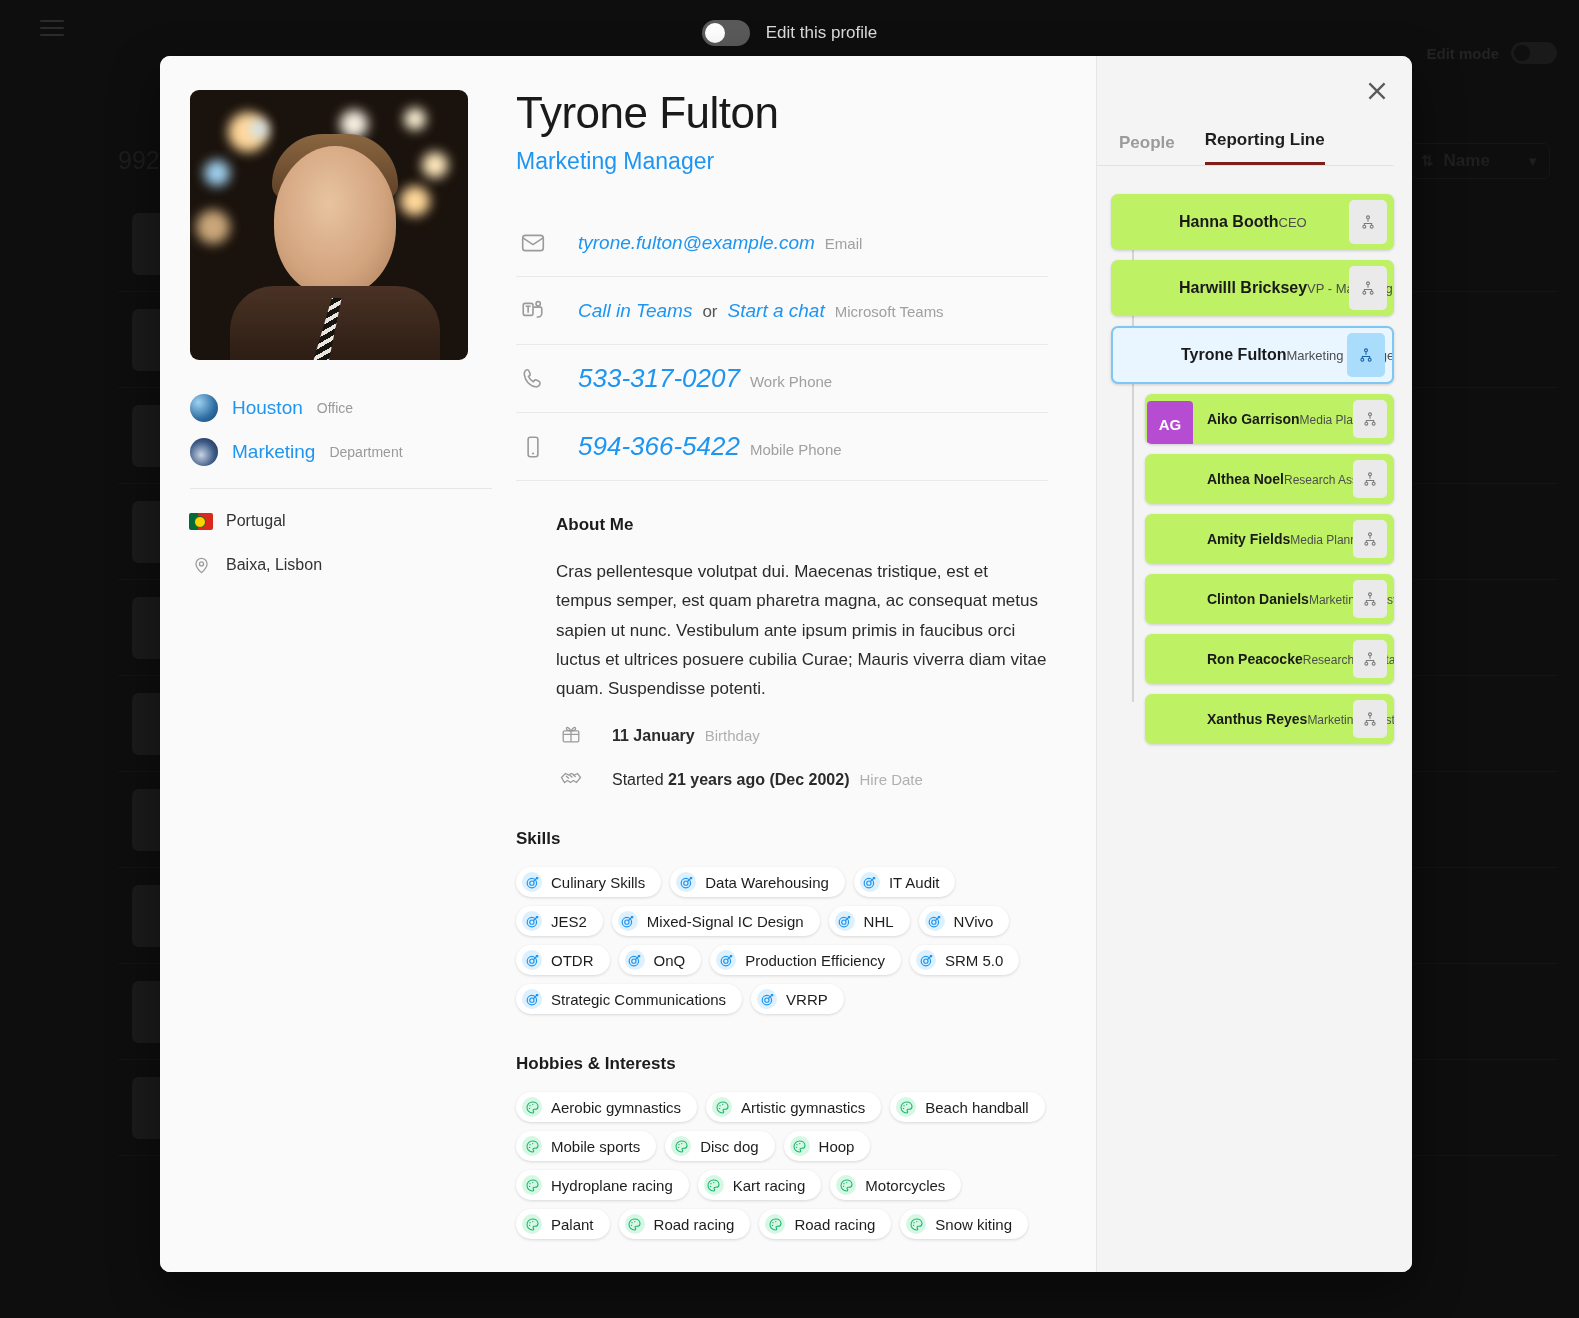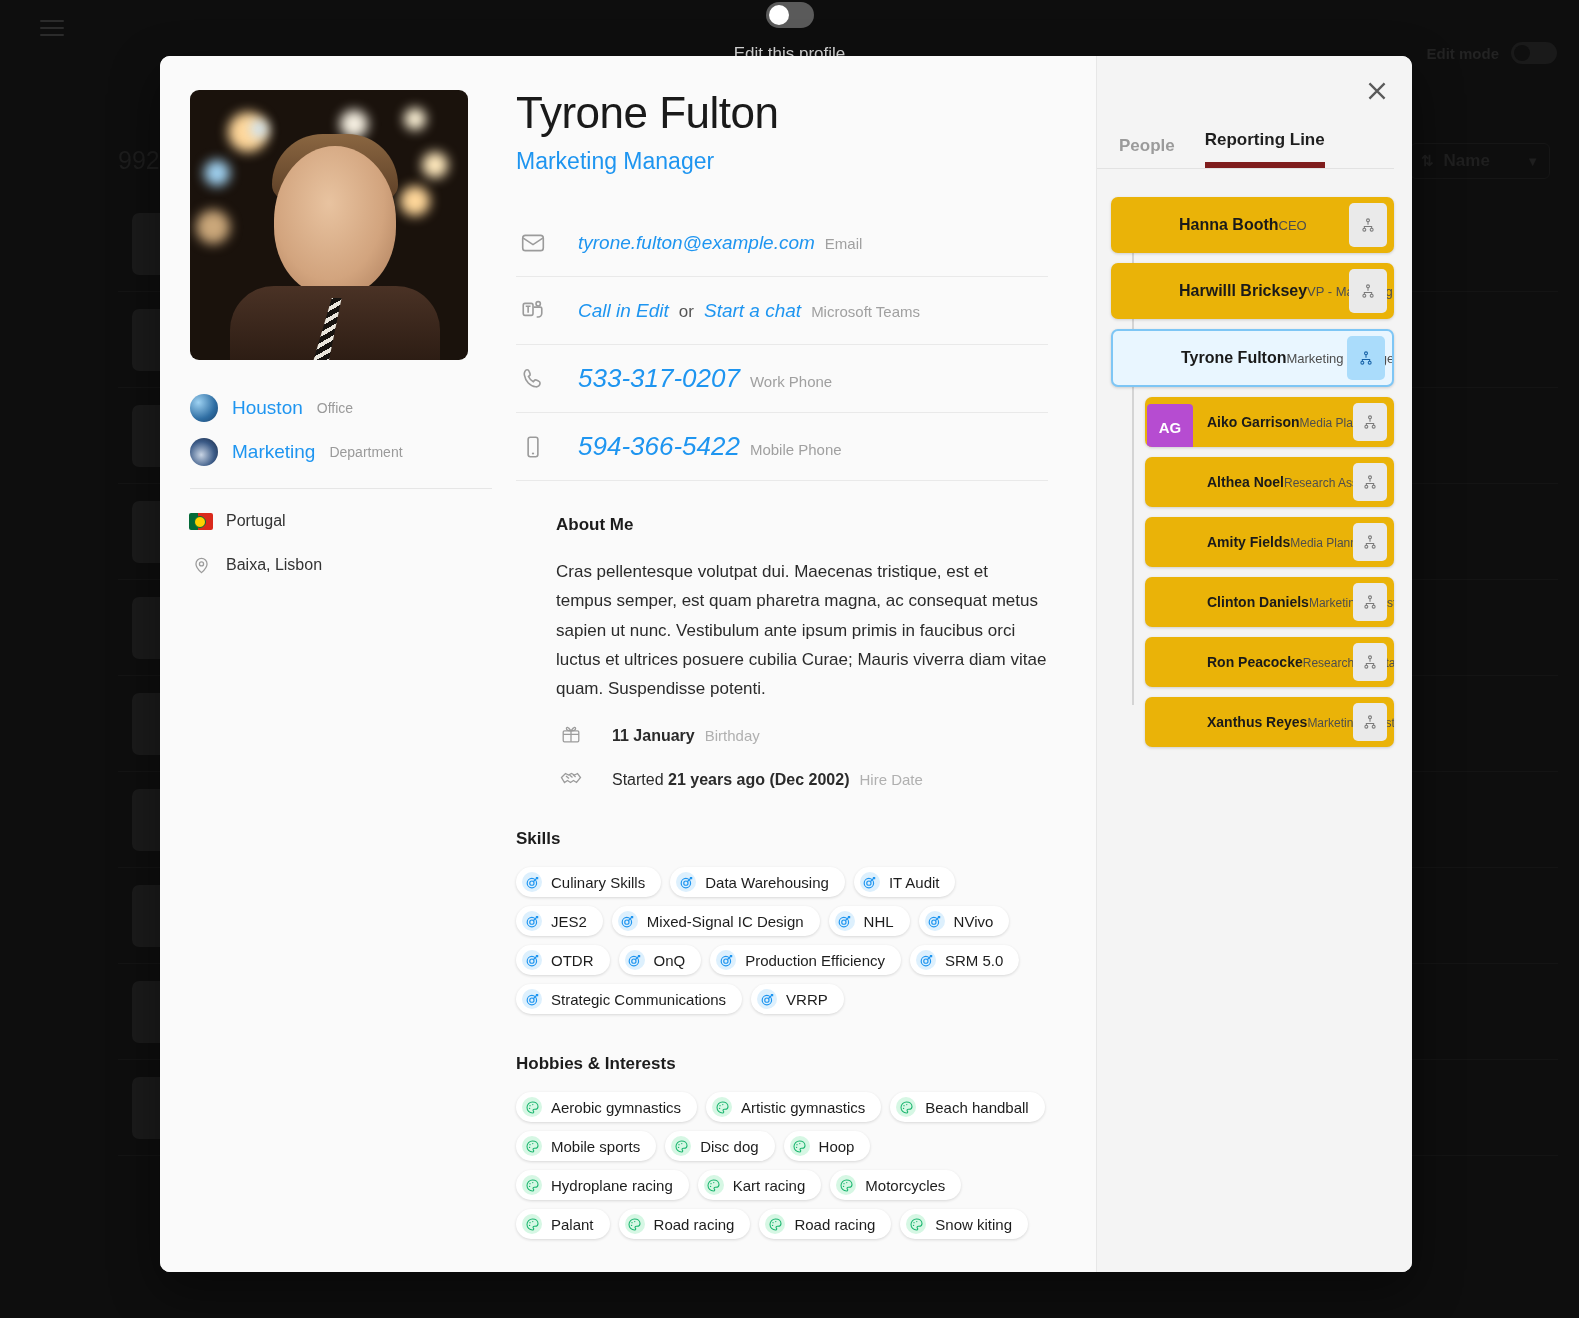--- a/index.html
+++ b/index.html
@@ -34,21 +34,21 @@
   .bg-row { height: 96px; display: flex; align-items: center; gap: 22px;
             border-bottom: 1px solid #141414; padding: 0 14px; }
   .bg-ava { width: 62px; height: 62px; border-radius: 7px; background: #1b1b1b; flex: none; }
   .bg-row-txt { display: flex; flex-direction: column; gap: 3px; }
   .bg-name { color: #1e1e1e; font-size: 23px; font-weight: 700; }
   .bg-role { color: #1c1c1c; font-size: 17px; }
   .bg-meta { color: #181818; font-size: 15px; }
 
   
   .editbar { position: absolute; top: 0; left: 0; right: 0; height: 66px; display: flex;
-             align-items: center; justify-content: center; gap: 16px; z-index: 40; flex-direction: column; }
+             align-items: center; justify-content: center; gap: 16px; z-index: 40; }
   .ed-toggle { width: 48px; height: 26px; border-radius: 13px; background: #5a5a5a; position: relative;
                cursor: pointer; }
   .ed-toggle::after { content: ""; position: absolute; left: 3px; top: 3px; width: 20px; height: 20px;
                       border-radius: 50%; background: #ffffff; }
   .ed-label { color: #dcdcdc; font-size: 17px; }
 
   
   .modal { position: absolute; left: 160px; top: 56px; width: 1252px; height: 1216px;
            background: #ffffff; border-radius: 10px; overflow: hidden; z-index: 50;
            box-shadow: 0 18px 50px rgba(0,0,0,.45); display: flex; }
@@ -133,25 +133,25 @@
           font-size: 15px; color: #1d1d1d; cursor: pointer; }
   .chip .ci { width: 20px; height: 20px; border-radius: 50%; display: flex; align-items: center;
               justify-content: center; flex: none; }
   .chip.skill .ci { background: #ddf0fd; }
   .chip.hobby .ci { background: #d6f7e4; }
 
   
   .tabs { display: flex; align-items: flex-end; gap: 30px; padding: 28px 0 0 22px;
           border-bottom: 1px solid #e2e2e2; margin-right: 18px; margin-top: 46px; }
   .tab { padding-bottom: 12px; font-size: 17px; font-weight: 700; color: #9b9b9b; cursor: pointer; }
-  .tab.active { color: #1f1f1f; border-bottom: 6px solid #7f1d1d; }
+  .tab.active { color: #1f1f1f; border-bottom: 3px solid #7f1d1d; }
 
   .tree { position: relative; padding: 28px 18px 0 14px; }
   .tree-line { position: absolute; left: 35px; top: 56px; width: 2px; background: #d4d4d4; }
-  .node { position: relative; display: flex; align-items: center; background: #eab308; border-radius: 7px;
+  .node { position: relative; display: flex; align-items: center; background: #bef264; border-radius: 7px;
           margin-bottom: 10px; box-shadow: 0 1px 3px rgba(0,0,0,.16); overflow: hidden; height: 56px;
           cursor: pointer; }
   .node.child { margin-left: 34px; height: 50px; }
   .node.active { background: #e9f6ff; border: 2px solid #7ec6f5; height: 58px; }
   .n-ava { width: 52px; height: 52px; flex: none; border-radius: 4px; margin: 2px 0 2px 2px; overflow: hidden; }
   .node.child .n-ava { width: 46px; height: 46px; margin-top: 12px; }
   .n-txt { flex: 1; padding-left: 14px; min-width: 0; }
   .n-name { font-size: 16px; font-weight: 700; color: #1a1a1a; white-space: nowrap;
             overflow: hidden; text-overflow: ellipsis; }
   .node.child .n-name { font-size: 14px; }
@@ -377,21 +377,21 @@
             <div class="c-row">
               <span class="c-ico">
                 <svg width="26" height="26" viewBox="0 0 24 24" fill="none" stroke="#9b9b9b" stroke-width="1.5">
                   <rect x="3" y="5" width="9" height="11" rx="1.6"></rect>
                     <path d="M5.3 7.6h4.4M7.5 7.6v6"></path>
                   <path d="M12.6 8.4h6.1a1.4 1.4 0 011.4 1.4v4.3a3.4 3.4 0 01-3.4 3.4h-1.3"></path>
                   <circle cx="16.8" cy="5.4" r="2"></circle>
                 </svg>
               </span>
               <span class="c-main">
-                <span class="c-link">Call in Edit</span>
+                <span class="c-link">Call in Teams</span>
                 <span class="c-or">or</span>
                 <span class="c-link">Start a chat</span>
                 <span class="c-tag">Microsoft Teams</span>
               </span>
             </div>
             <div class="c-row">
               <span class="c-ico">
                 <svg width="26" height="26" viewBox="0 0 24 24" fill="none" stroke="#9b9b9b" stroke-width="1.5">
                   <path d="M6.5 3.5c1 0 1.6.5 2 1.6l.8 2c.3.8.1 1.4-.6 1.9l-.9.7c1 2.2 2.4 3.7 4.5 4.8l.8-1c.5-.6 1.1-.8 1.9-.5l2 .8c1 .4 1.5 1 1.5 2 0 2.2-1.8 3.7-4 3.4C9.2 18.7 5 14 4 8.2c-.4-2.4 1-4.7 2.5-4.7z"></path>
                 </svg>

